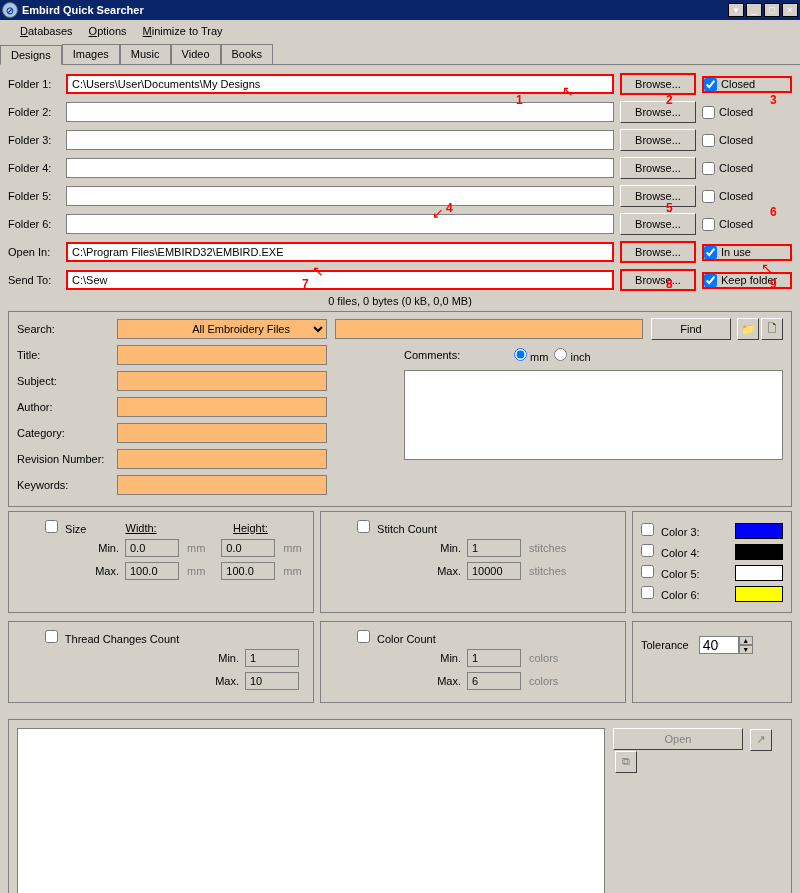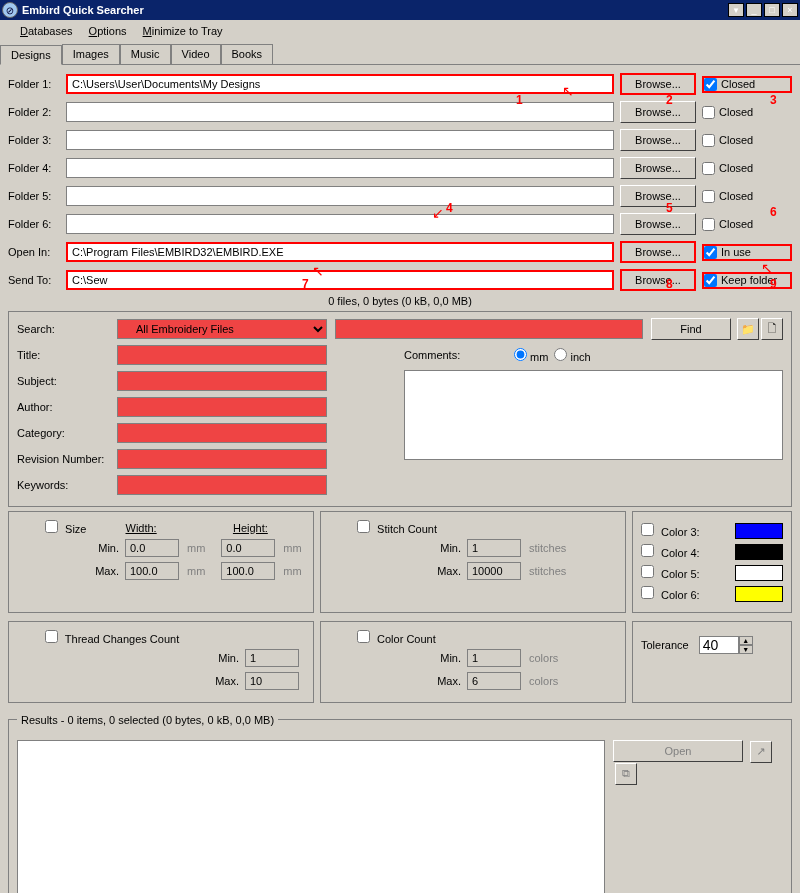--- a/index.html
+++ b/index.html
@@ -71,21 +71,21 @@
   border: 1px solid #808080;
   border-top-color: #808080;
   position: relative;
   padding: 8px;
   margin-bottom: 4px;
 }
 .search-area { padding: 6px 8px; }
 .search-row { display: flex; align-items: center; margin-bottom: 4px; height: 22px; }
 .search-row .lbl { width: 100px; }
 .search-row select, .search-row input[type=text] {
-  height: 20px; border: 1px solid #808080; background: #ef4444; font-family: inherit; font-size: 11px; padding: 0 14px;
+  height: 20px; border: 1px solid #808080; background: #fdba74; font-family: inherit; font-size: 11px; padding: 0 20px; text-align: right;
 }
 .btn {
   background: #d4d0c8;
   border-top: 1px solid #fff;
   border-left: 1px solid #fff;
   border-right: 1px solid #404040;
   border-bottom: 1px solid #404040;
   font-family: inherit;
   font-size: 11px;
 }
@@ -351,21 +351,20 @@
               <span>▲</span>
               <span>▼</span>
             </div>
         </div>
       </div>
     </div>
   </div>
 </div>
 
 <div class="results-area">
-  <span class="results-legend">Results - 0 items, 0 selected (0 bytes, 0 kB, 0,0 MB)</span>
   <div class="flex" style="gap:8px;">
     <div class="results-box" style="flex:1;"></div>
     <div style="width:170px;">
       <button class="btn disabled" style="width:130px; height:22px;">Open</button>
       <button class="btn icon-btn disabled" style="margin-left:4px;">↗</button>
       <button class="btn icon-btn disabled" style="margin-left:2px;">⧉</button>
     </div>
   </div>
 </div>
 

